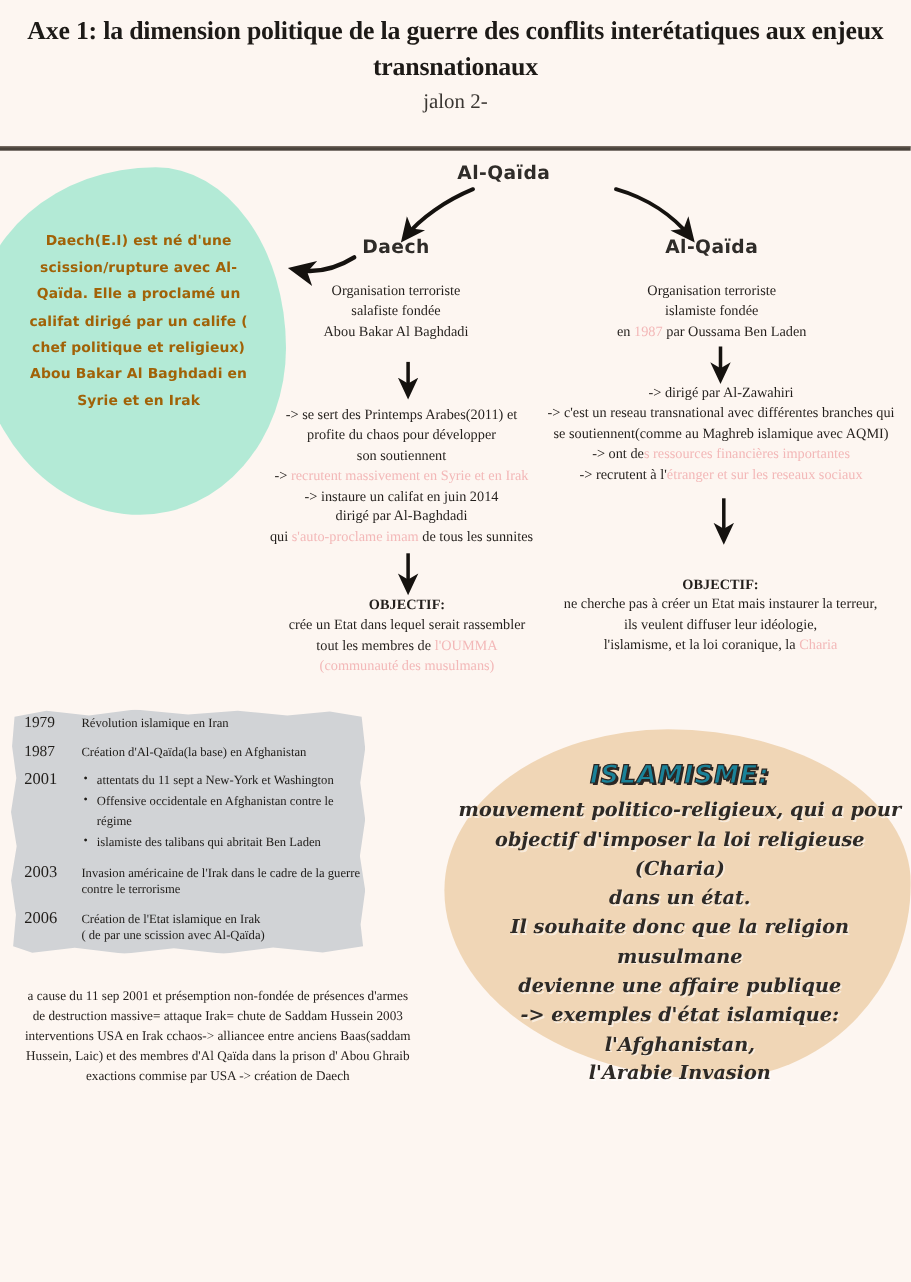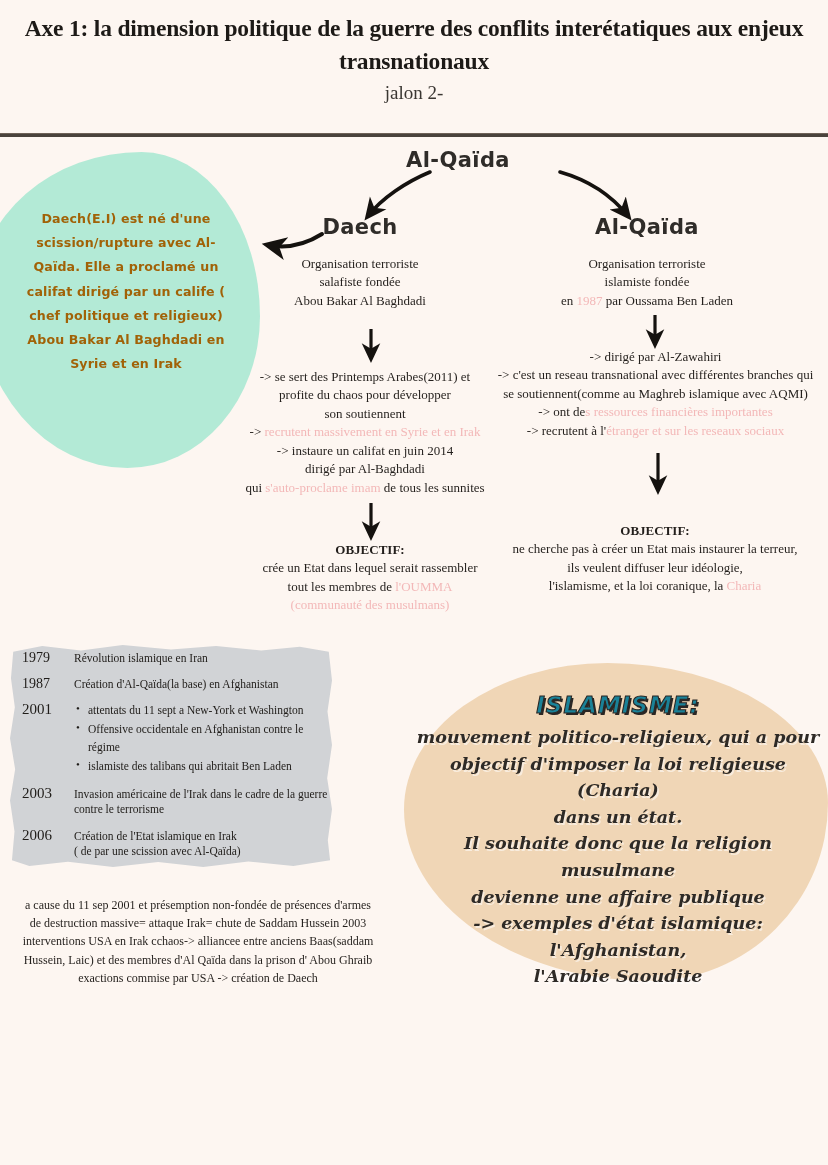--- a/index.html
+++ b/index.html
@@ -85,21 +85,21 @@
     border-radius: 48% 52% 42% 58% / 46% 44% 56% 54%;
     z-index: 0;
   }
 
   
   .diagram { position: absolute; inset: 0; z-index: 1; pointer-events: none;}
   .node-title {
     position: absolute;
     font-family: "DejaVu Sans", sans-serif;
     font-weight: bold;
-    font-size: 21px;
+    font-size: 17px;
     color: #2f2c29;
     letter-spacing: 0.4px;
     z-index: 3;
     text-align: center;
   }
   #node-root { left: 383px; top: 148px; width: 150px; }
   #node-daech { left: 285px; top: 215px; width: 150px; }
   #node-aq    { left: 562px; top: 215px; width: 170px; }
 
   .col {
@@ -328,21 +328,21 @@
 
 <div class="islam-block">
   <div class="islam-title">ISLAMISME:</div>
   <div class="islam-body" id="islam-lines">
       <p>mouvement politico-religieux, qui a pour</p>
       <p>objectif d'imposer la loi religieuse (Charia)</p>
       <p>dans un état.</p>
       <p>Il souhaite donc que la religion musulmane</p>
       <p>devienne une affaire publique</p>
       <p>-&gt; exemples d'état islamique: l'Afghanistan,</p>
-      <p>l'Arabie Saoudite</p>
+      <p>l'Arabie Invasion</p>
     </div>
 </div>
 
 <div class="bottom-para" id="bottom-para">
     <p>a cause du 11 sep 2001 et  présemption  non-fondée de présences d'armes</p>
     <p>de destruction massive= attaque Irak= chute de Saddam Hussein 2003</p>
     <p>interventions USA en Irak cchaos-&gt; alliancee entre anciens Baas(saddam</p>
     <p>Hussein, Laic) et des membres d'Al Qaïda dans la prison d' Abou Ghraib</p>
     <p>exactions commise par USA -&gt; création de Daech</p>
   </div>

